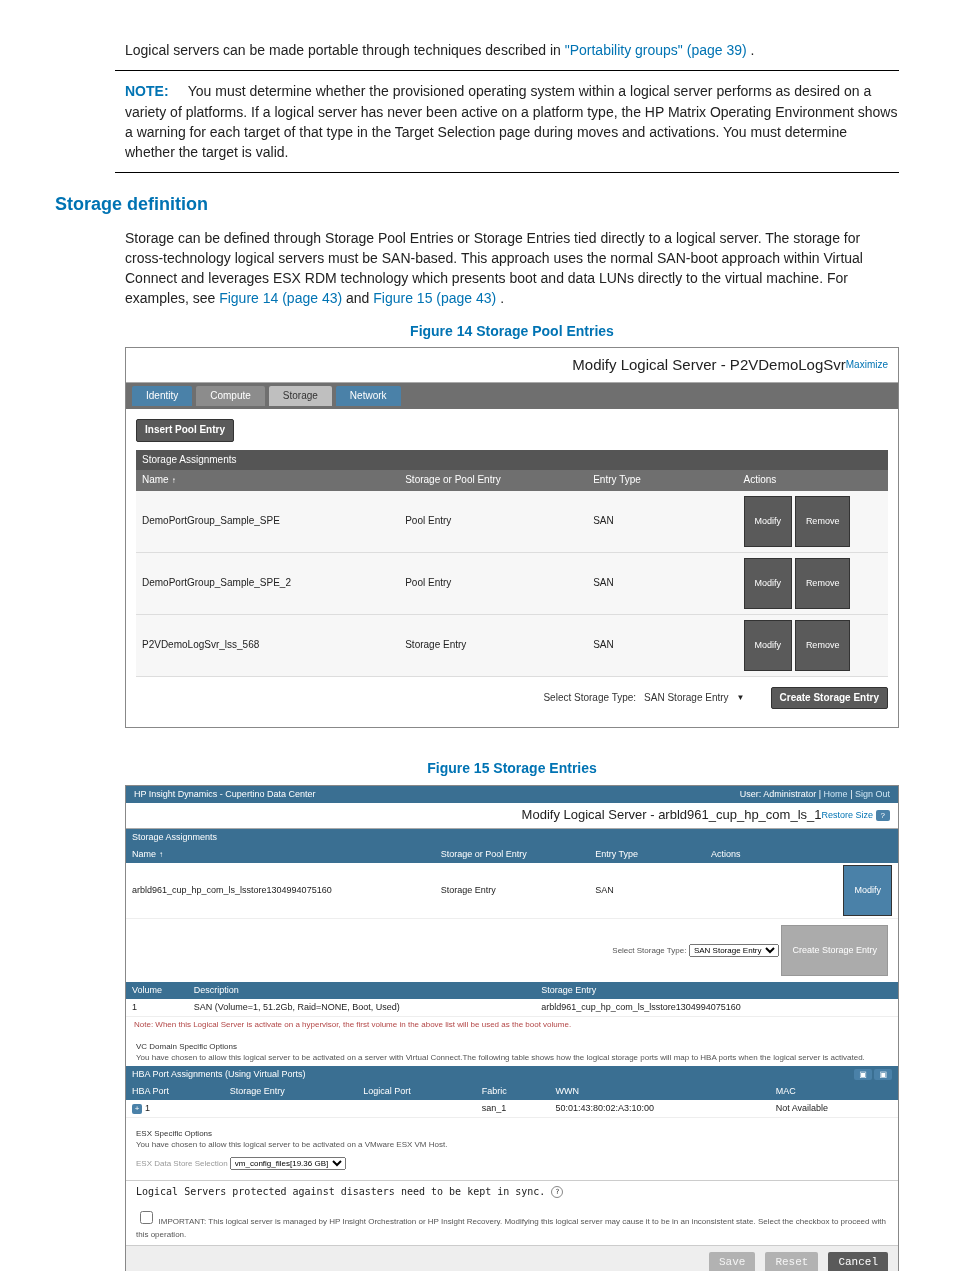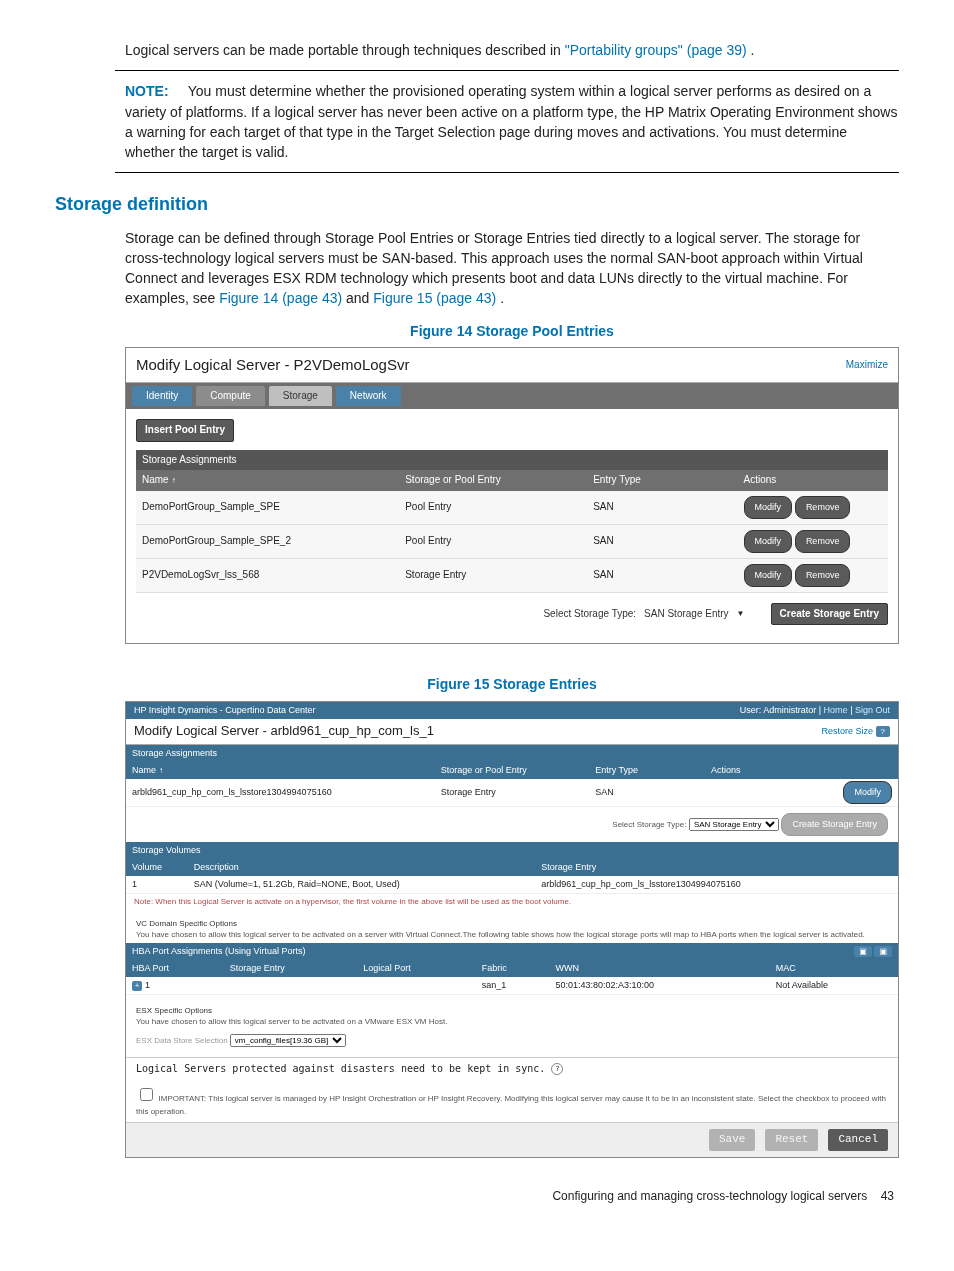--- a/index.html
+++ b/index.html
@@ -12,36 +12,36 @@
     width: 954px;
     box-sizing: border-box;
   }
   .body-text { margin: 0 0 10px 70px; }
   .body-text a, .link { color: #0073b3; text-decoration: none; }
   .note-label { color: #0073b3; font-weight: bold; }
   .hr { border: none; border-top: 1px solid #000; margin: 10px 0 10px 60px; }
   .h2 { color: #0073b3; font-size: 18px; font-weight: bold; margin: 18px 0 10px 0; }
   .fig-title { color: #0073b3; font-weight: bold; margin: 12px 0 6px 70px; font-size: 14px; text-align: center; }
   .fig-box { margin-left: 70px; border: 1px solid #888; background: #fff; font-size: 11px; }
-  .fig-header { font-size: 15px; padding: 6px 10px; border-bottom: 1px solid #aaa; display:flex; justify-content:space-between; align-items:center; }
+  .fig-header { font-size: 15px; padding: 6px 10px; border-bottom: 1px solid #aaa; display:flex; justify-content:flex-end; align-items:center; }
   .fig-header .max { font-size: 10px; color:#0073b3; }
   .tabs { background: #6f6f6f; display: flex; gap: 4px; padding: 3px 6px; }
   .tab { background:#8c8c8c; color:#fff; font-size:10px; padding:3px 14px; border-radius:2px 2px 0 0; }
   .tab.active { background:#4a81a8; }
   .panel { padding: 10px; }
   .row { display:flex; align-items:center; gap:8px; margin-bottom:8px; }
   .lbl { font-size: 10px; color:#333; }
   .sel { font-size:10px; height:16px; width:230px; }
   .btn-dark { background:#5a5a5a; color:#fff; font-size:10px; padding:3px 8px; border:1px solid #333; border-radius:2px; display:inline-block;font-weight:bold; }
   .tbl { width:100%; border-collapse: collapse; font-size:10px; }
   .tbl th { background:#6f6f6f; color:#fff; text-align:left; padding:3px 6px; font-weight:normal; }
   .tbl td { border-bottom:1px solid #ddd; padding:5px 6px; background:#f7f7f7; }
   .tbl2 th { background:#3a6f92; color:#fff; text-align:left; padding:2px 6px; font-weight:normal; font-size:9px; }
   .tbl2 td { padding:2px 6px; font-size:9px; background:#fff; border-bottom:1px solid #eee;}
-  .btn-action { background:#5a5a5a; color:#fff; font-size:9px; padding:4px 10px; border-radius:9px; display:inline-block; border:1px solid #333;}
+  .btn-action { background:#5a5a5a; color:#fff; font-size:9px; padding:18px 10px; border-radius:0; display:inline-block; border:1px solid #333;}
   .footer { text-align:right; font-size:12px; margin-top:30px; padding-right:5px; }
   .fig2-top { background:#3a6f92; color:#fff; font-size:9px; padding:2px 8px; display:flex; justify-content:space-between;}
   .fig2-top a { color:#cfe7f5; }
   .note-red { color:#b34747; font-size:8px; }
   .small { font-size:8px; color:#555; }
   .cancel-btn { background:#5a5a5a; color:#fff; font-size:11px; padding:3px 10px; border-radius:2px; display:inline-block; float:right; margin:6px 10px 6px 0;font-family:Liberation Mono, monospace;}
   .arrow { background:#4a81a8; color:#fff; font-size:8px; padding:1px 5px; border-radius:2px;}
   .hba-plus { display:inline-block;width:10px;height:10px;background:#4a81a8;color:#fff;font-size:8px;line-height:10px;text-align:center;border-radius:2px;margin-right:3px;}
   .sort-up::after{content:"↑"; font-size:8px; margin-left:3px;}
 </style>
@@ -169,23 +169,20 @@
   </tbody>
     </table>
   <div style="text-align:right; padding:6px 10px;">
     <span class="small">Select Storage Type:</span>
     <select style="font-size:8px"><option>SAN Storage Entry</option></select>
     <span class="btn-action" style="opacity:.5">Create Storage Entry</span>
   </div>
 
   <table class="tbl tbl2" style="width:100%">
     <tbody>
-        <tr>
-          <th colspan="3" style="background:#3a6f92">Storage Volumes</th>
-        </tr>
     <tr>
       <th style="width:8%">Volume</th>
       <th style="width:45%">Description</th>
       <th>Storage Entry</th>
     </tr>
     <tr>
       <td>1</td>
       <td>SAN (Volume=1, 51.2Gb, Raid=NONE, Boot, Used)</td>
       <td>arbld961_cup_hp_com_ls_lsstore1304994075160</td>
     </tr>

